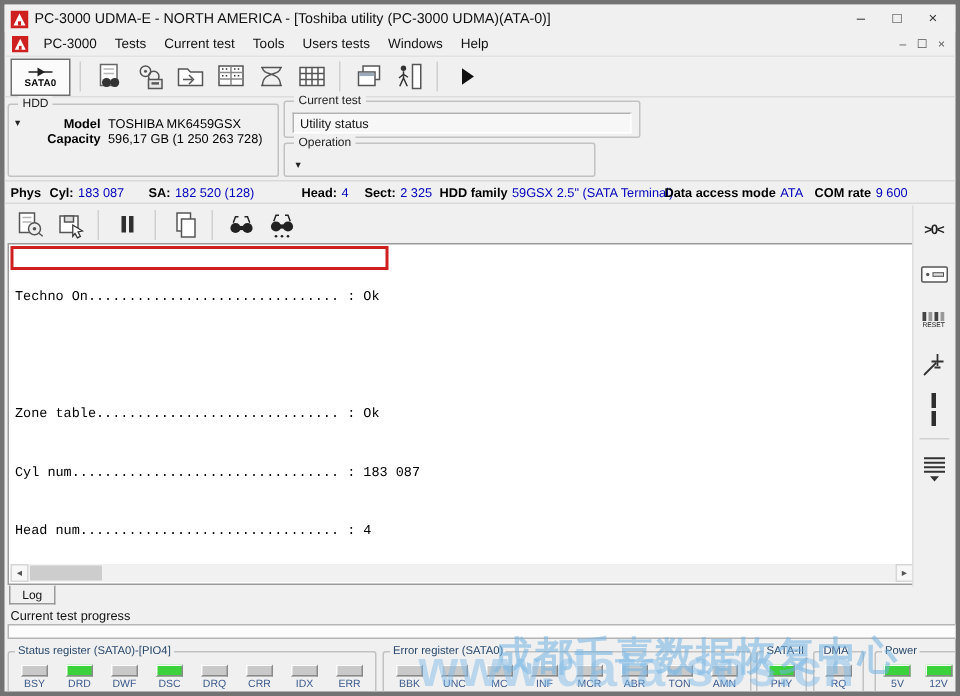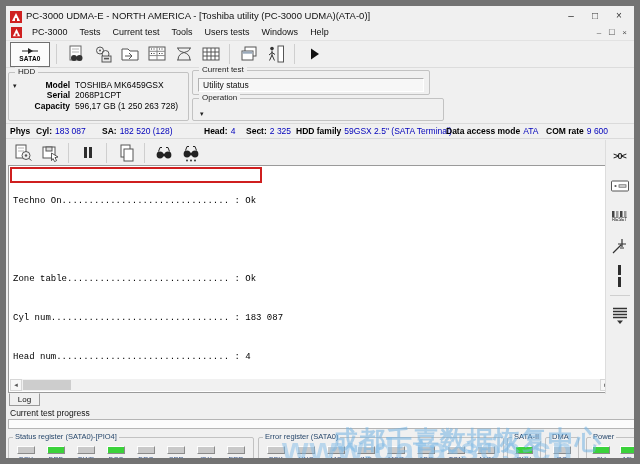--- a/index.html
+++ b/index.html
@@ -1,18 +1,18 @@
 <!DOCTYPE html>
 <html><head>
 <meta charset="utf-8">
 <style>
   html,body{margin:0;padding:0;background:#d7d7d7;}
   *{box-sizing:border-box;}
   .window{position:relative;width:640px;height:464px;background:#f0f0f0;
-    font-family:"Liberation Sans",sans-serif;border:6px solid #737373;overflow:hidden;}
+    font-family:"Liberation Sans",sans-serif;border:3px solid #737373;overflow:hidden;}
   
   .titlebar{position:absolute;top:0;left:0;right:0;height:18px;display:flex;align-items:center;
     gap:4px;padding:0 4px;background:#f0f0f0;}
   .appicon{width:12px;height:12px;flex:0 0 auto;}
   .title{flex:1;font-size:9.5px;color:#111;white-space:nowrap;overflow:hidden;}
   .wbtns{display:flex;gap:2px;}
   .wbtn{width:22px;height:15px;display:flex;align-items:center;justify-content:center;
     font-size:10px;color:#333;}
   
   .menubar{position:absolute;top:18px;left:0;right:0;height:17px;display:flex;align-items:center;
@@ -36,21 +36,21 @@
   .grp>.cap{position:absolute;top:-6px;left:6px;background:#f0f0f0;padding:0 3px;
     font-size:8px;color:#222;white-space:nowrap;}
   .grp-hdd{left:2px;top:66px;width:181px;height:49px;}
   .hddrows{padding:7px 2px 0 14px;}
   .hddrow{display:flex;font-size:8.5px;line-height:10.4px;white-space:nowrap;}
   .hddrow b{width:52px;text-align:right;padding-right:5px;flex:0 0 auto;}
   .combo-arrow{position:absolute;font-size:7px;color:#222;line-height:7px;}
   .grp-cur{left:186px;top:64px;width:238px;height:25px;}
   .curval{margin:7px 5px 0 5px;font-size:8.5px;padding:1px 4px;background:#f7f7f7;
     border:1px solid;border-color:#b2b2b2 #ffffff #ffffff #b2b2b2;color:#111;}
-  .grp-op{left:186px;top:92px;width:252px;height:23px;}
+  .grp-op{left:186px;top:92px;width:208px;height:23px;}
   
   .physstrip{position:absolute;top:117px;left:0;right:0;height:16px;border-top:1px solid #dadada;
     border-bottom:1px solid #dadada;font-size:8.5px;}
   .pitem{position:absolute;top:2px;white-space:nowrap;}
   .pitem b{color:#000;}
   .pitem i{font-style:normal;color:#0000bb;margin-left:3px;}
   
   .toolbar2{position:absolute;top:134px;left:0;right:30px;height:25px;display:flex;
     align-items:center;padding-left:4px;gap:2px;}
   
@@ -224,24 +224,20 @@
 
   <div class="grp grp-hdd">
     <span class="cap">HDD</span>
     <span class="combo-arrow" style="left:4px;top:9px;">▾</span>
     <div class="hddrows">
       <div class="hddrow">
           <b>Model</b>
           <span>TOSHIBA MK6459GSX</span>
         </div>
       <div class="hddrow">
-          <b>Serial</b>
-          <span>2068P1CPT</span>
-        </div>
-      <div class="hddrow">
           <b>Capacity</b>
           <span>596,17 GB (1 250 263 728)</span>
         </div>
     </div>
   </div>
 
   <div class="grp grp-cur">
     <span class="cap">Current test</span>
     <div class="curval">Utility status</div>
   </div>

